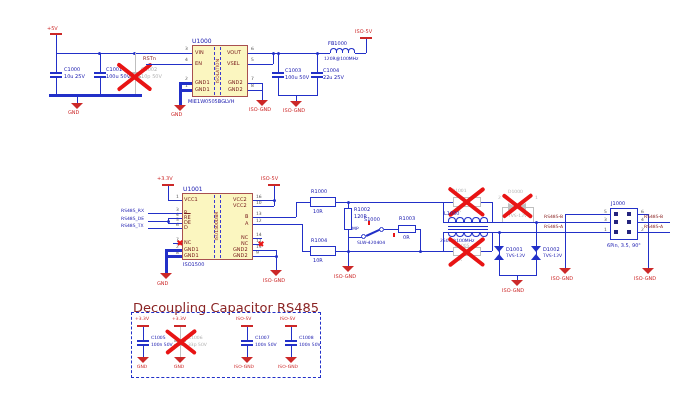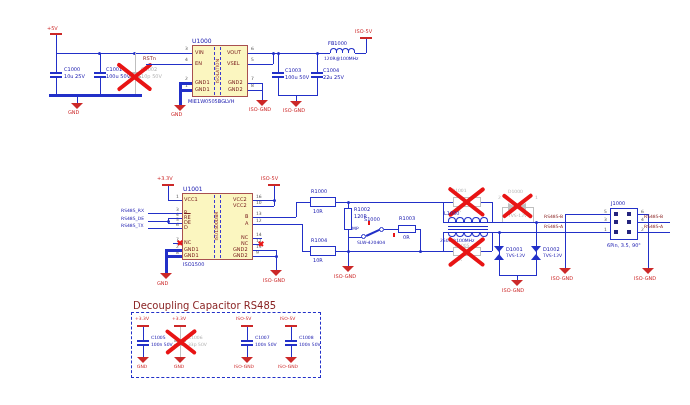--- a/index.html
+++ b/index.html
@@ -1,21 +1,21 @@
 <!DOCTYPE html>
 <html><head>
 <meta charset="utf-8">
 <style>
   html,body{margin:0;padding:0;background:#fff}
   #schematic{position:relative;width:690px;height:405px;background:#fff;font-family:"DejaVu Sans",sans-serif;overflow:hidden}
   .a{position:absolute}
   .t{position:absolute;font-size:6px;line-height:1;white-space:nowrap}
   .t5{font-size:5px}
   .t45{font-size:4.5px}
-  .t7{font-size:10px}
+  .t7{font-size:13px}
   .tb{color:#1818AE}
   .tm{color:#8B2525}
   .tr{color:#CC2828}
   .tg{color:#B3B3B3}
   .tp{position:absolute;font-size:5px;line-height:1;color:#7A2020;white-space:nowrap}
   .tn{position:absolute;font-size:4.5px;line-height:1;color:#555;white-space:nowrap}
   .wh{height:1px;background:#2230C8}
   .wv{width:1px;background:#2230C8}
   .whk{height:3px;background:#2230C8}
   .wvk{width:3px;background:#2230C8}

